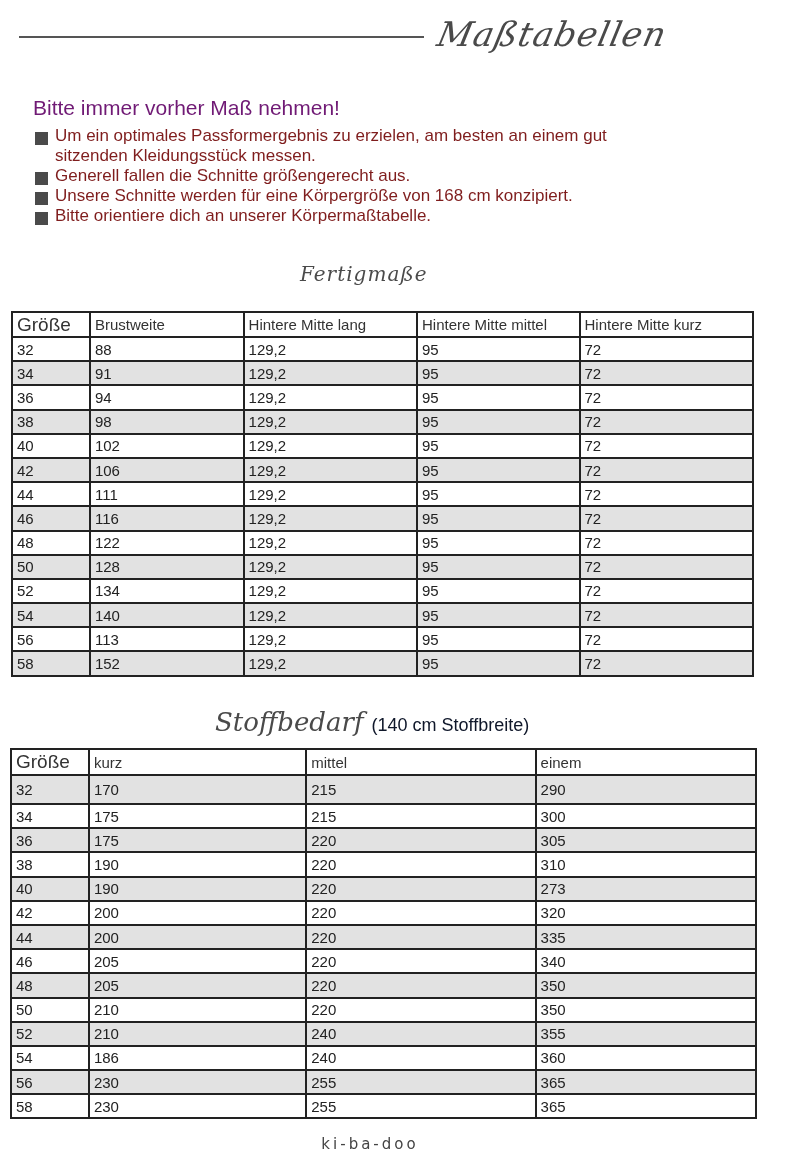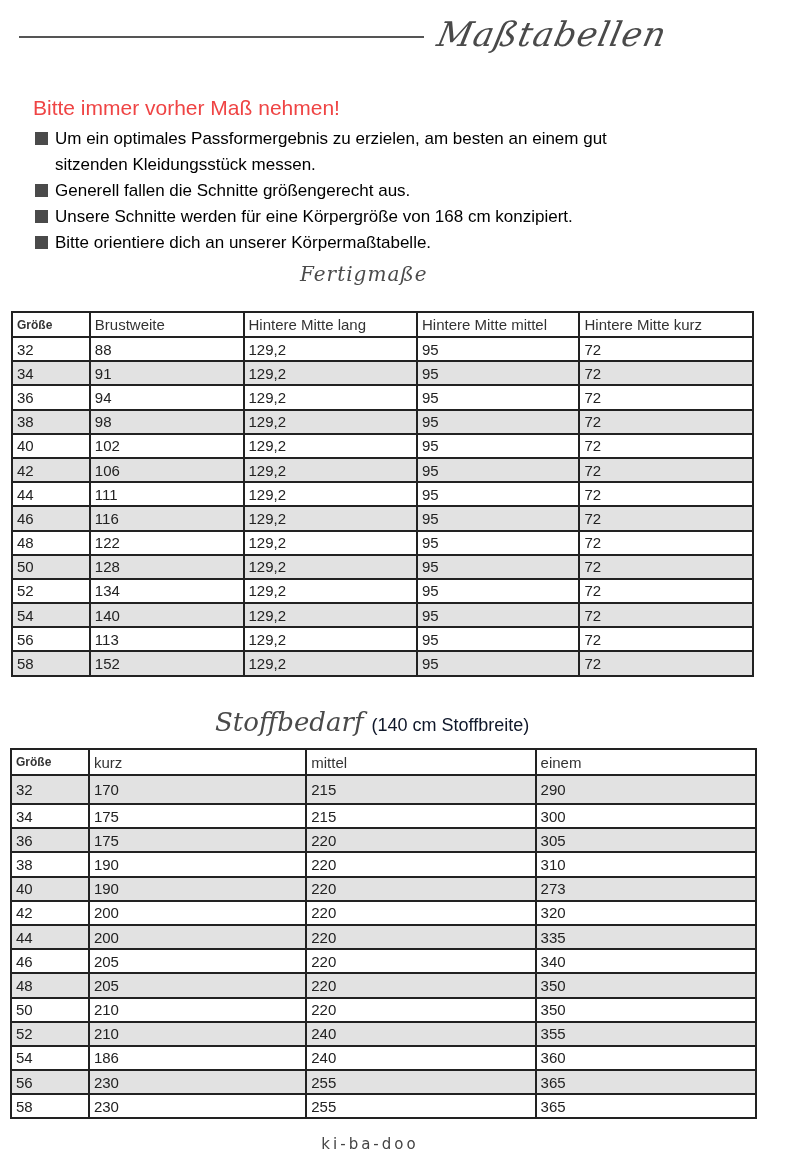--- a/index.html
+++ b/index.html
@@ -3,33 +3,33 @@
 <meta charset="utf-8">
 <style>
   html, body { margin: 0; padding: 0; background: #ffffff; }
   body { width: 800px; height: 1155px; position: relative; overflow: hidden;
          font-family: "Liberation Sans", "DejaVu Sans", sans-serif; color: #333; }
   .top-rule { position: absolute; left: 19px; top: 36px; width: 405px; height: 2px; background: #555; }
   .script-title { position: absolute; font-family: "DejaVu Serif", serif; font-style: italic;
                   color: #4a4a4a; letter-spacing: 1px; }
   .main-title { left: 438px; top: 14px; font-size: 34px; transform: skewX(-12deg); }
   .intro { position: absolute; left: 33px; top: 94px; width: 640px; }
-  .intro-heading { color: #ef4444; font-size: 21px; margin: 0 0 4px 0; line-height: 28px; }
-  .bullet { font-size: 17px; color: #000000; line-height: 26px; display: flex; justify-content: flex-end; }
+  .intro-heading { color: #701a75; font-size: 21px; margin: 0 0 4px 0; line-height: 28px; }
+  .bullet { font-size: 17px; color: #7f1d1d; line-height: 20px; display: flex; justify-content: flex-end; }
   .bullet .sq { width: 13px; height: 13px; background: #4a4a4a; margin: 6px 7px 0 2px; flex: 0 0 13px; }
   .bullet .txt { flex: 1; }
   .section-title { position: absolute; }
   .fertig-title { left: 300px; top: 262px; font-size: 20px; }
   .stoff-wrap { position: absolute; left: 215px; top: 707px; display: flex; align-items: baseline; }
   .stoff-title { position: static; font-size: 26px; font-family: "DejaVu Serif", serif; font-style: italic; color:#4a4a4a; }
   .stoff-sub { font-size: 18px; color: #0f172a; margin-left: 8px; }
   table { position: absolute; border-collapse: collapse; font-size: 15px; color: #222; }
   td, th { border: 2px solid #222; padding: 0 4px; text-align: left; font-weight: normal; vertical-align: middle; }
   th { font-size: 15px; color: #333; }
-  th.first { font-size: 12px; font-weight: bold; }
+  th.first { font-size: 19px; }
   #t1 { left: 11px; top: 311px; width: 743px; }
   #t1 tr { height: 24.2px; }
   #t1 tr.head { height: 25px; }
   #t1 col.c1 { width: 78px; } #t1 col.c2 { width: 154px; } #t1 col.c3 { width: 174px; }
   #t1 col.c4 { width: 163px; } #t1 col.c5 { width: 174px; }
   #t2 { left: 10px; top: 748px; width: 747px; }
   #t2 tr { height: 24.2px; }
   #t2 tr.head { height: 26px; }
   #t2 tr.tall { height: 29px; }
   #t2 col.c1 { width: 78px; } #t2 col.c2 { width: 218px; } #t2 col.c3 { width: 230px; } #t2 col.c4 { width: 221px; }

